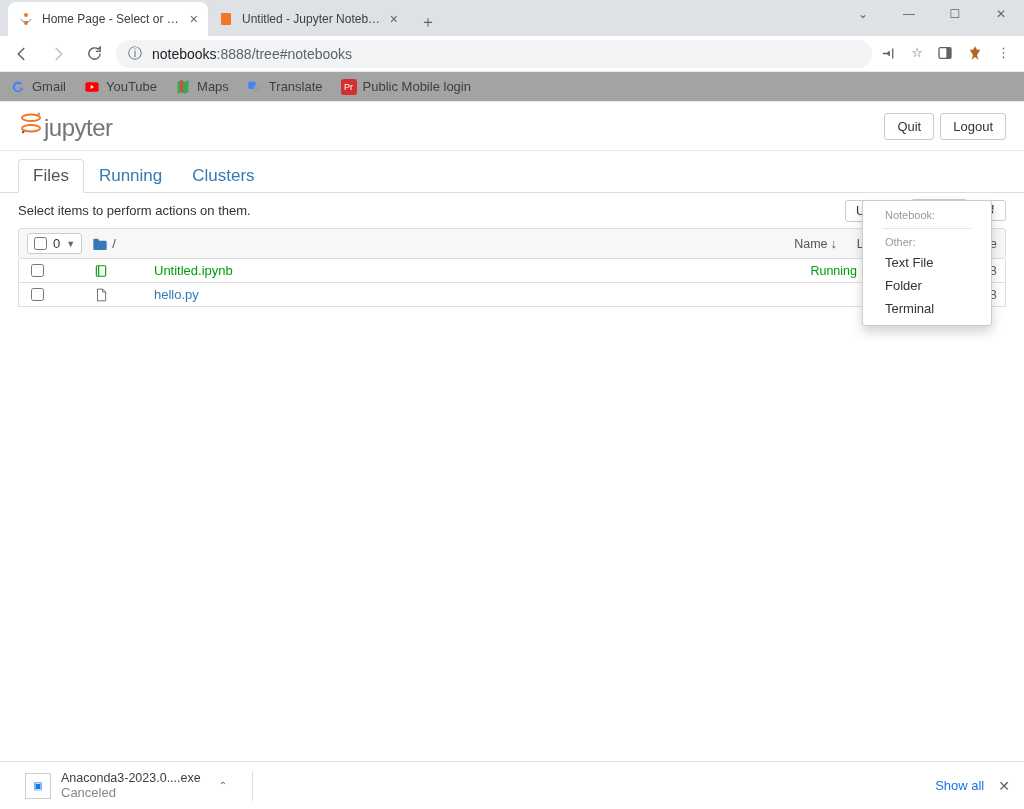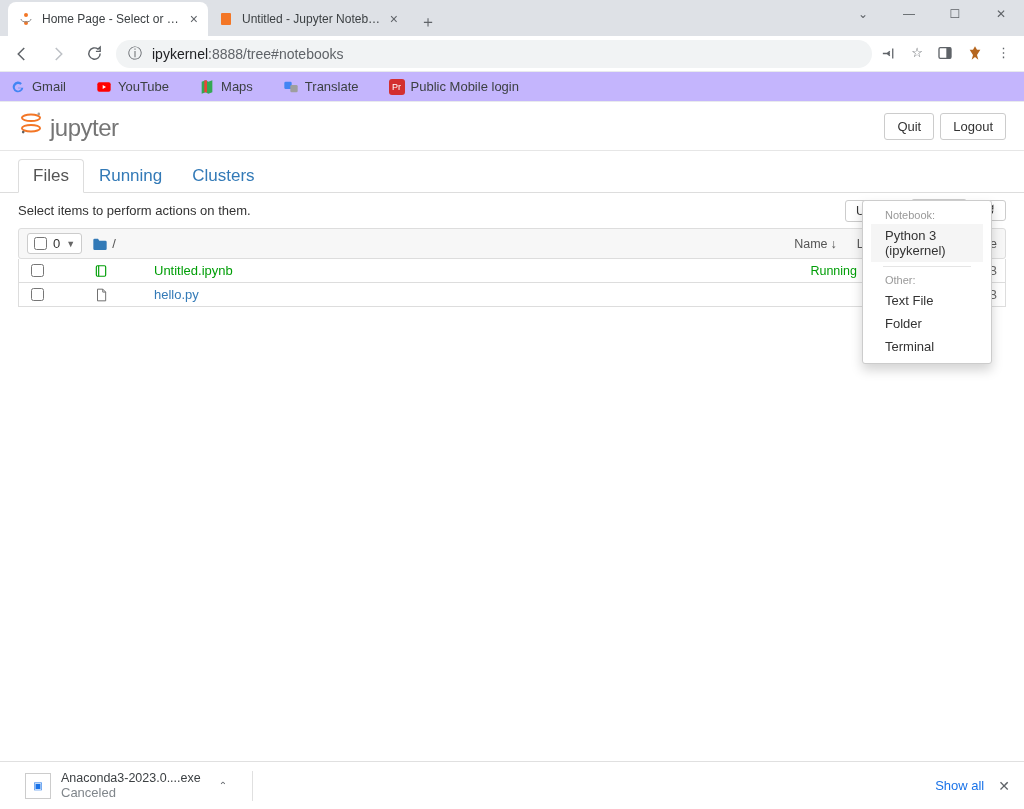--- a/index.html
+++ b/index.html
@@ -19,25 +19,25 @@
 .addr-row { height: 36px; background: #fff; display: flex; align-items: center; padding: 0 8px; gap: 8px; border-bottom: 1px solid #e8eaed; }
 .nav-btn { width: 28px; height: 28px; display: flex; align-items: center; justify-content: center; color: #5f6368; border-radius: 50%; }
 .nav-btn.disabled { color: #bdc1c6; }
 .addr-bar { flex: 1; height: 28px; background: #f1f3f4; border-radius: 14px; display: flex; align-items: center; padding: 0 12px; font-size: 14px; color: #5f6368; }
 .addr-bar .info-icon { margin-right: 10px; font-size: 14px; }
 .url-host { color: #202124; }
 .url-path { color: #5f6368; }
 .right-icons { display: flex; gap: 14px; padding-right: 6px; color: #5f6368; }
 
 
-.bookmarks { height: 30px; background: #c4b5fd; display: flex; align-items: center; padding: 0 10px; gap: 30px; border-bottom: 1px solid #e8eaed; font-size: 13px; color: #3c4043; }
+.bookmarks { height: 30px; background: #a3a3a3; display: flex; align-items: center; padding: 0 10px; gap: 18px; border-bottom: 1px solid #e8eaed; font-size: 13px; color: #3c4043; }
 .bm-item { display: flex; align-items: center; gap: 6px; }
 .bm-icon { width: 16px; height: 16px; display: flex; align-items: center; justify-content: center; font-size: 12px; border-radius: 3px; }
 .jp-header { display: flex; align-items: center; justify-content: space-between; padding: 8px 18px; border-bottom: 1px solid #e6e6e6; }
-.jp-logo { display: flex; align-items: baseline; gap: 6px; }
+.jp-logo { display: flex; align-items: baseline; }
 .jp-logo-text { font-size: 24px; color: #757575; font-weight: 400; letter-spacing: -0.5px; }
 .jp-header-btns { display: flex; gap: 6px; }
 .jp-btn { border: 1px solid #ccc; background: #fff; padding: 5px 12px; border-radius: 3px; font-size: 13px; color: #333; }
 
 .jp-tabs { display: flex; padding: 8px 18px 0 18px; border-bottom: 1px solid #ddd; }
 .jp-tab { padding: 6px 14px; font-size: 17px; color: #337ab7; border: 1px solid transparent; border-bottom: none; margin-bottom: -1px; cursor: pointer; }
 .jp-tab.active { color: #555; border-color: #ddd; border-bottom: 1px solid #fff; background: #fff; border-radius: 4px 4px 0 0; }
 
 .jp-toolbar { display: flex; justify-content: space-between; align-items: center; padding: 6px 18px; font-size: 13px; }
 .jp-toolbar-right { display: flex; gap: 4px; align-items: center; }
@@ -125,21 +125,21 @@
         <path d="M9 4l8 8-8 8" fill="none" stroke="#bdc1c6" stroke-width="2"></path>
       </svg>
   </div>
   <div class="nav-btn">
     <svg width="17" height="17" viewBox="0 0 24 24">
         <path d="M20 12a8 8 0 1 1-3-6.2L20 3v6h-6" fill="none" stroke="#5f6368" stroke-width="2"></path>
       </svg>
   </div>
   <div class="addr-bar">
     <span class="info-icon">ⓘ</span>
-    <span><span class="url-host">ipykernel</span><span class="url-path">:8888</span><span class="url-path">/tree#notebooks</span></span>
+    <span><span class="url-host">notebooks</span><span class="url-path">:8888</span><span class="url-path">/tree#notebooks</span></span>
   </div>
   <div class="right-icons">
     <span>
         <svg width="17" height="17" viewBox="0 0 24 24">
           <path d="M14 9l-4 3 4 3M4 12h10M18 5v14" fill="none" stroke="#5f6368" stroke-width="1.8"></path>
         </svg>
       </span>
     <span>☆</span>
     <span>
         <svg width="16" height="16" viewBox="0 0 24 24">
@@ -278,21 +278,20 @@
         <path d="M15 2v5h5" fill="none" stroke="#666" stroke-width="1.6"></path>
       </svg>
   </span>
   <a class="file-link">hello.py</a>
   <div class="spacer"></div>
   <span class="size">22 B</span>
 </div>
 
 <div class="new-menu">
   <div class="menu-header">Notebook:</div>
-  <div class="menu-item hover">Python 3 (ipykernel)</div>
   <hr>
   <div class="menu-header">Other:</div>
   <div class="menu-item">Text File</div>
   <div class="menu-item">Folder</div>
   <div class="menu-item">Terminal</div>
 </div>
 
 <div class="dl-bar">
   <div class="dl-item">
     <div class="dl-icon">▣</div>

